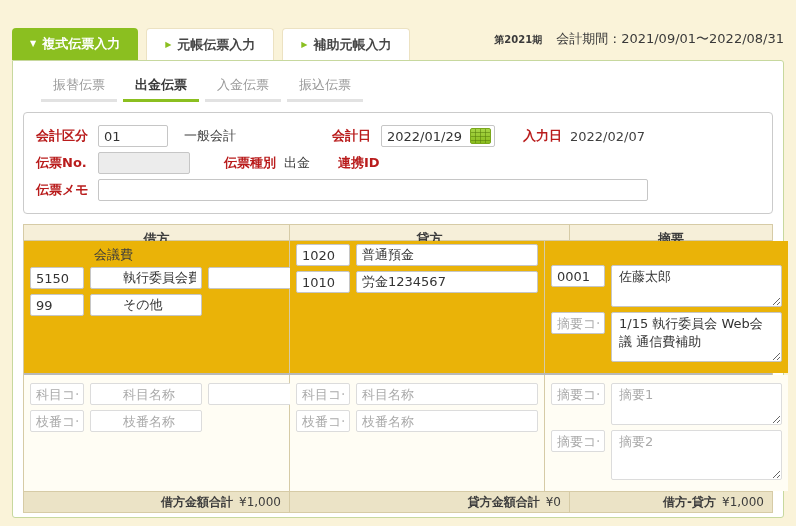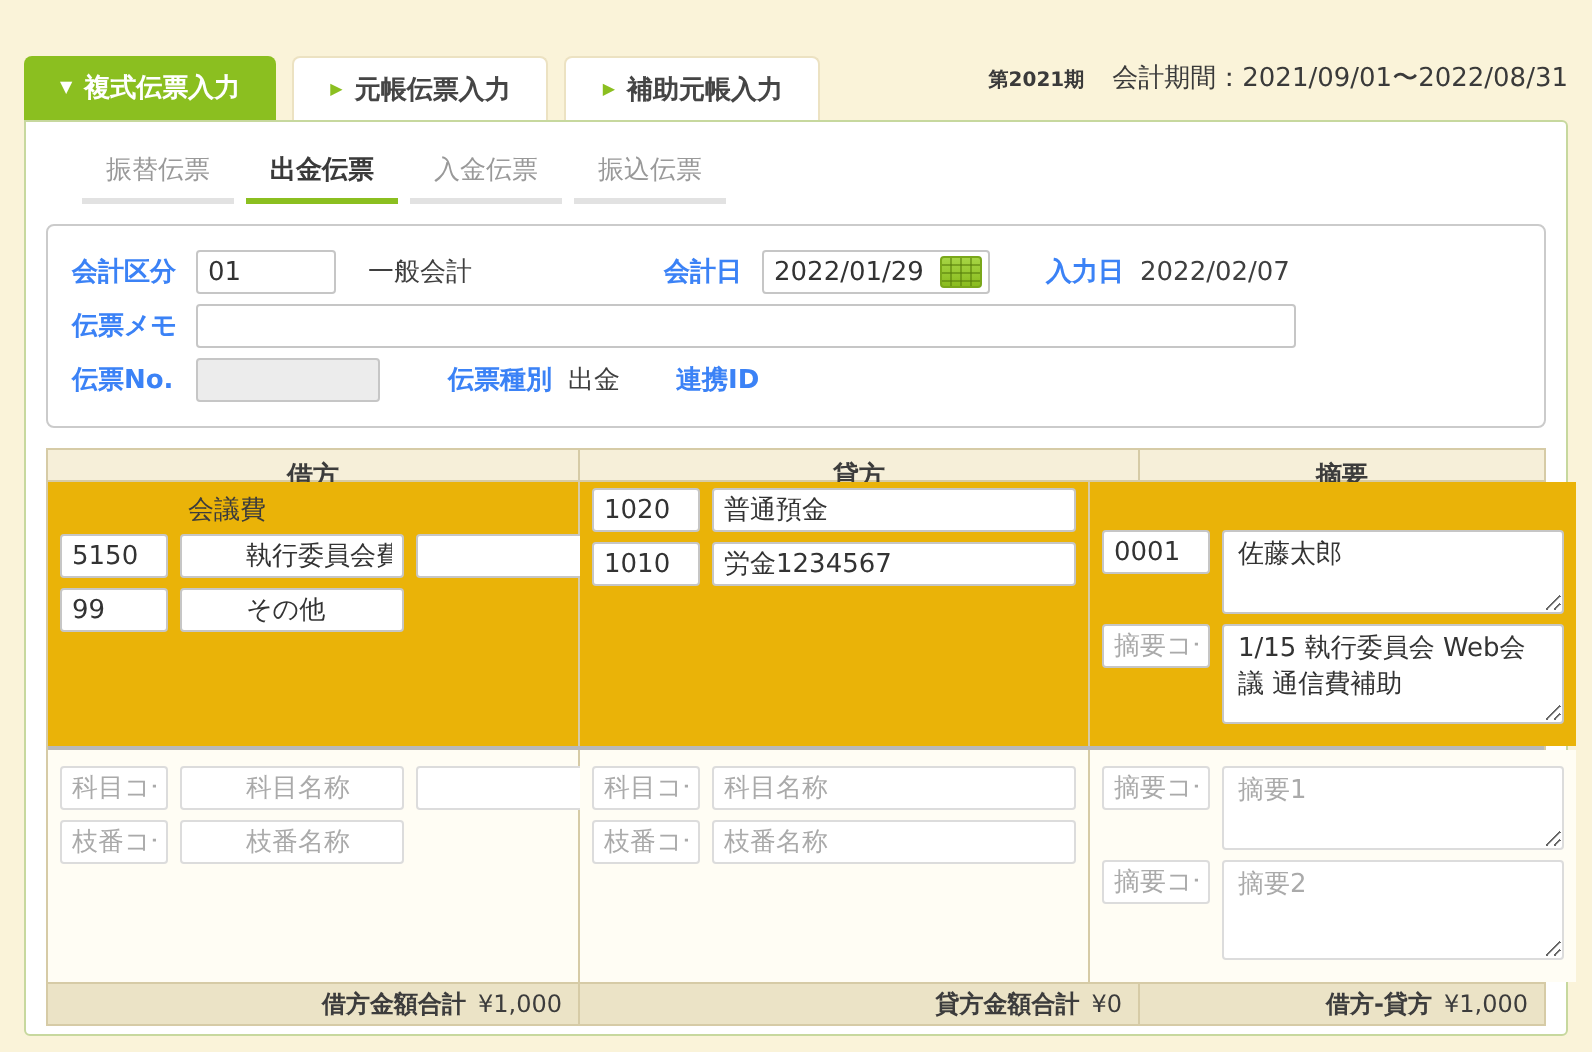--- a/index.html
+++ b/index.html
@@ -33,21 +33,21 @@
   
   .subtabs { display:flex; gap:6px; padding:12px 8px 0 18px; }
   .subtab {
     font-size:13px; padding:3px 12px 5px; color:#999;
     border-bottom:3px solid #e2e2e2; cursor:pointer;
   }
   .subtab.active { color:#3a3a3a; font-weight:bold; border-bottom-color:#8bbf20; }
   
   .form-box { margin-top:10px; border:1px solid #cbcbcb; border-radius:4px; padding:8px 12px; }
   .f-row { display:flex; align-items:center; height:24px; margin:3px 0; }
-  .f-label { font-weight:bold; color:#3b82f6; }
+  .f-label { font-weight:bold; color:#b91c1c; }
   .w60 { width:62px; }
   input, textarea {
     font-family:"DejaVu Sans","Liberation Sans",sans-serif;
     font-size:13px; color:#333; border:1px solid #c6c6c6; border-radius:2px;
     padding:1px 5px; height:22px; outline:none; background:#fff;
   }
   input::placeholder, textarea::placeholder { color:#aaa; }
   textarea { height:auto; padding:2px 7px; resize:both; }
   .in-kubun { width:70px; }
   .txt-gap { margin-left:16px; }
@@ -134,30 +134,30 @@
       <span class="txt-gap">一般会計</span>
       <span class="f-label ml96">会計日</span>
       <span class="date-wrap">
         <input value="2022/01/29" style="">
         <span class="cal-icon"></span>
       </span>
       <span class="f-label ml28">入力日</span>
       <span class="ml8">2022/02/07</span>
     </div>
     <div class="f-row">
-      <span class="f-label w60">伝票メモ</span>
-      <input class="in-memo" style="">
-    </div>
-    <div class="f-row">
       <span class="f-label w60">伝票No.</span>
       <input class="in-no" disabled="" style="">
       <span class="f-label ml34">伝票種別</span>
       <span class="ml8">出金</span>
       <span class="f-label ml28">連携ID</span>
     </div>
+    <div class="f-row">
+      <span class="f-label w60">伝票メモ</span>
+      <input class="in-memo" style="">
+    </div>
   </div>
 
   <div class="entry-table">
 
     <div class="t-row t-header">
       <div class="cell c-debit">借方</div>
       <div class="cell c-credit">貸方</div>
       <div class="cell c-sum">摘要</div>
     </div>
 

